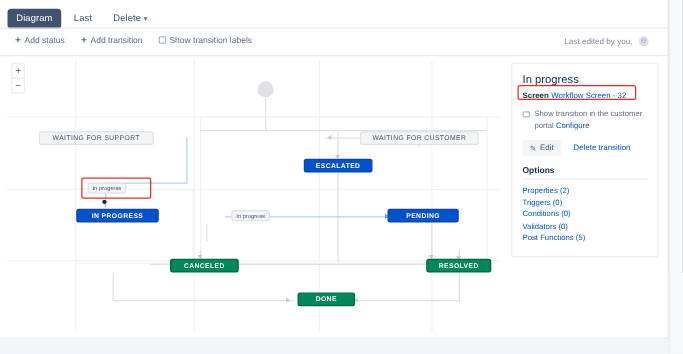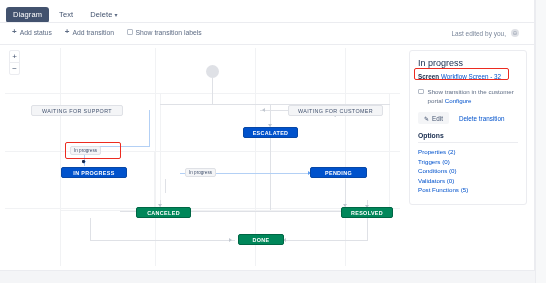--- a/index.html
+++ b/index.html
@@ -336,21 +336,21 @@
 
 <div id="root">
 
   <div class="page">
 
     <div class="tabstrip">
       <div class="tab active">
         <span>Diagram</span>
       </div>
       <div class="tab plain">
-        <span>Text</span>
+        <span>Last</span>
       </div>
       <div class="tab plain">
         <span>Delete</span><span class="caret">▾</span>
       </div>
     </div>
     <div class="tab-rule"></div>
 
     <div class="toolbar">
       <div class="toolbar-left">
         <div class="tb-action">

